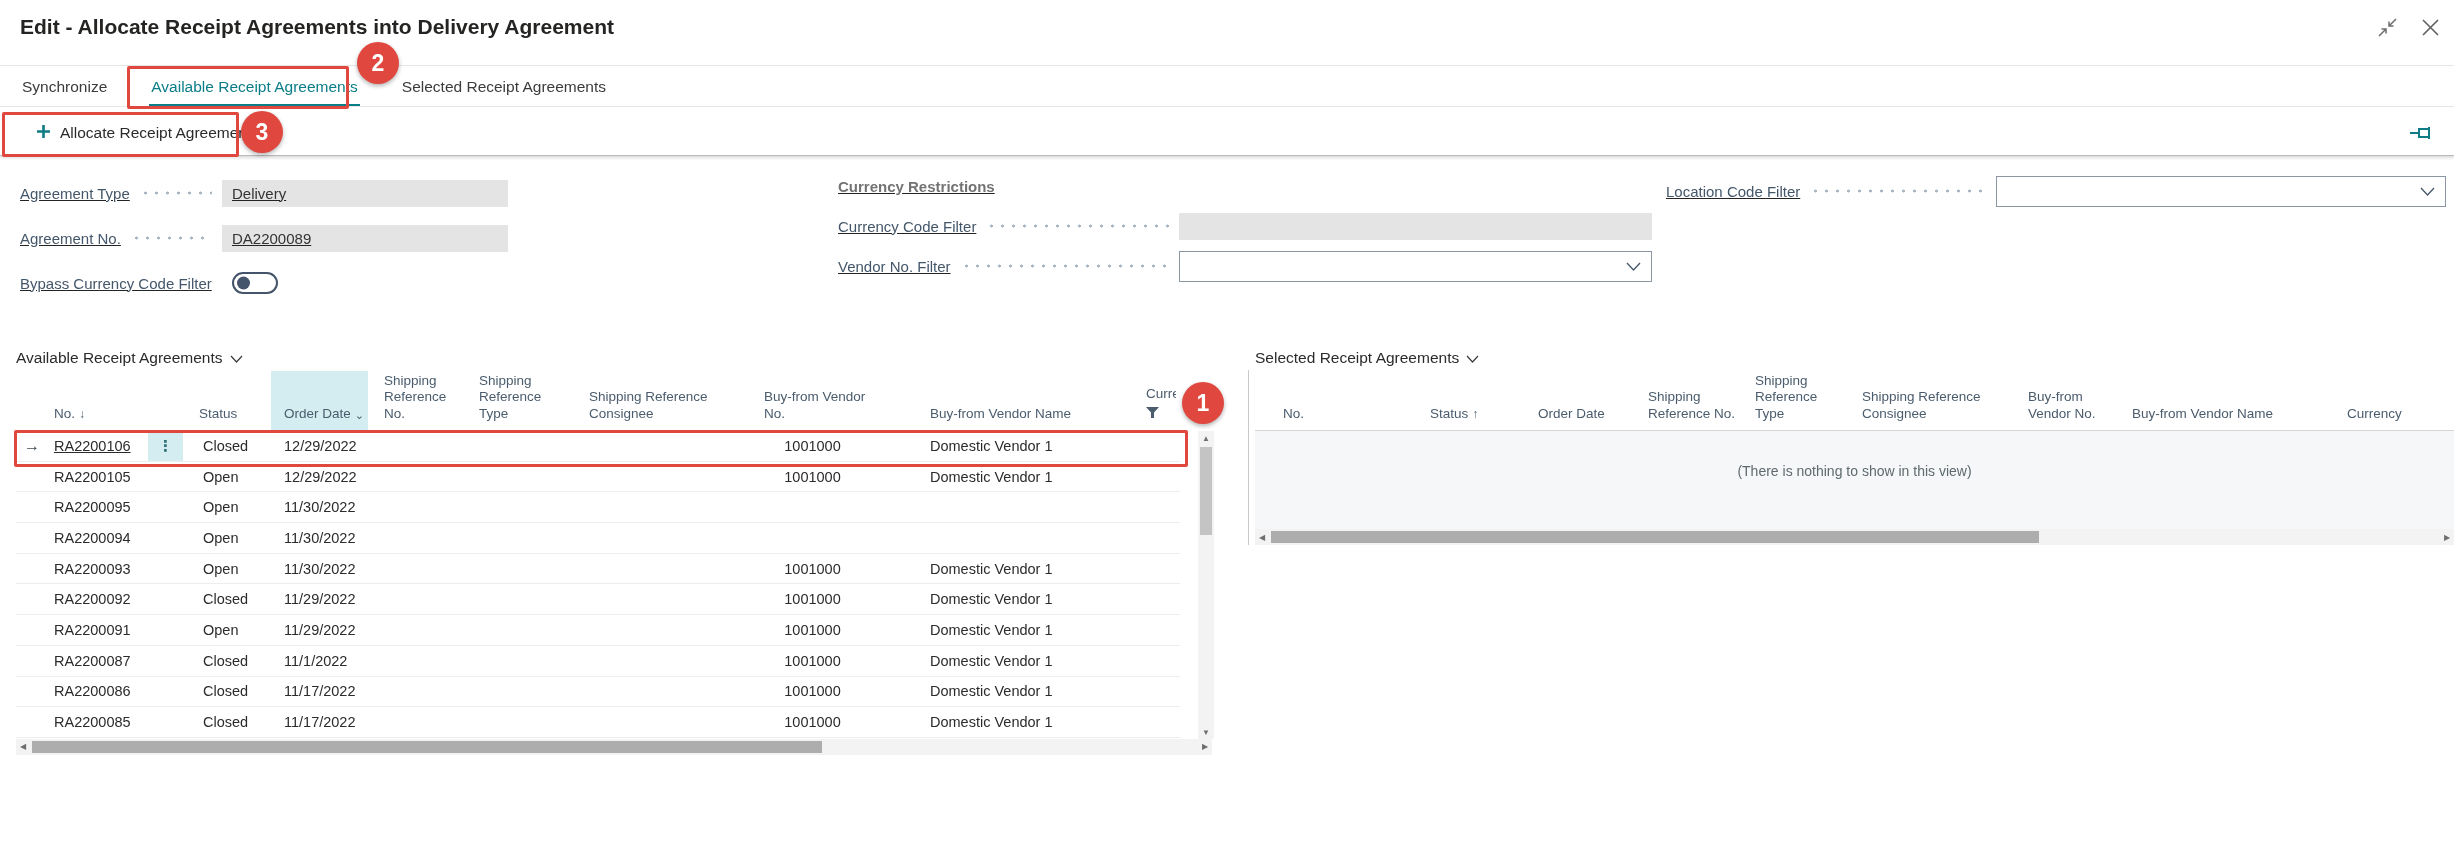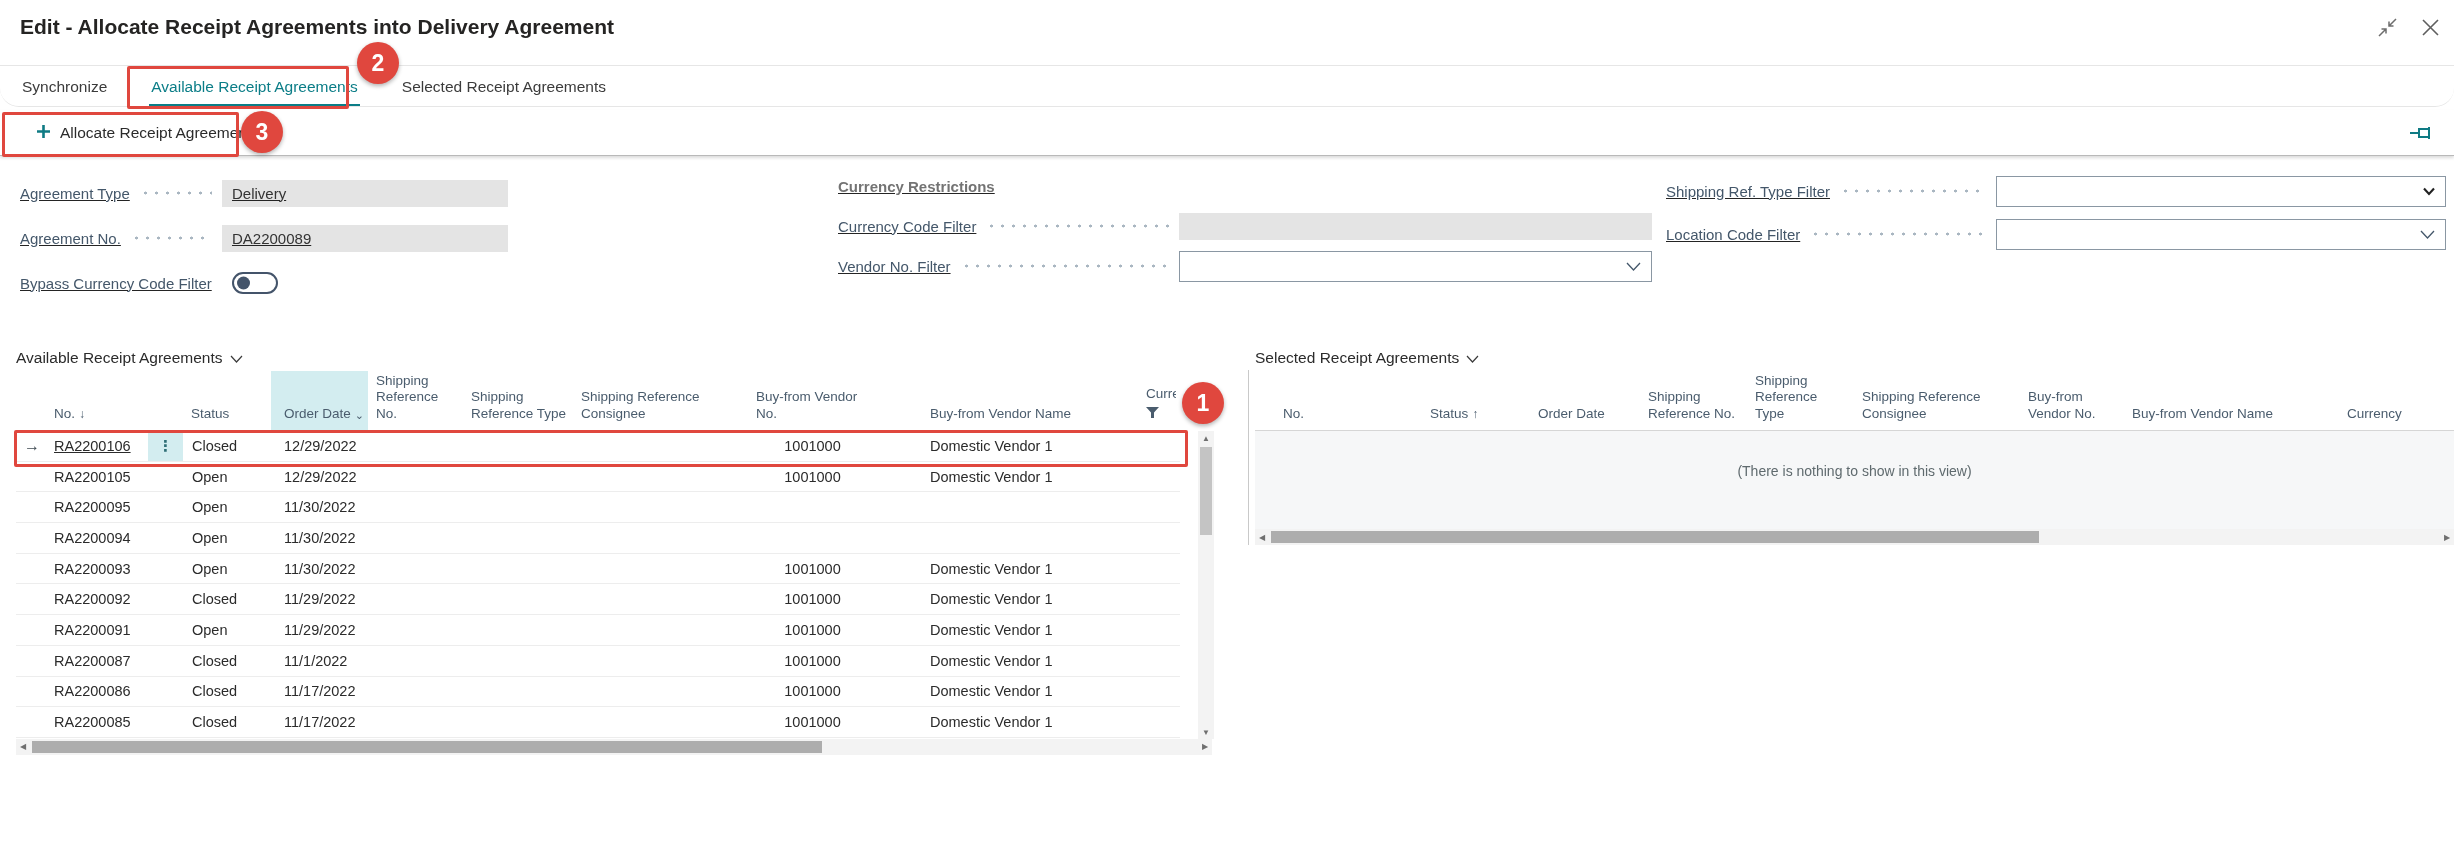--- a/index.html
+++ b/index.html
@@ -6,21 +6,21 @@
   html,body { width:2454px; height:859px; background:#fff; overflow:hidden;
     font-family:"Liberation Sans","DejaVu Sans",sans-serif; color:#242424; }
 
   
   .titlebar { position:absolute; left:0; top:0; width:2454px; height:66px; border-bottom:1px solid #e6e6e6; background:#fff; }
   .page-title { position:absolute; left:20px; top:15px; font-size:21px; font-weight:700; color:#252423; white-space:nowrap; }
   .win-icons { position:absolute; right:14px; top:16px; display:flex; gap:22px; align-items:center; }
   .win-icons svg { display:block; }
 
   
-  .tabstrip { position:absolute; left:0; top:67px; width:2454px; height:40px; border-bottom:1px solid #e6e6e6; display:flex; align-items:flex-end; padding:0 0 0 20px; gap:40px; background:#fff;border-radius:19px; }
+  .tabstrip { position:absolute; left:0; top:67px; width:2454px; height:40px; border-bottom:1px solid #e6e6e6; display:flex; align-items:flex-end; padding:0 0 0 20px; gap:40px; background:#fff; }
   .tab { font-size:15.5px; color:#3b3b3b; padding:8px 2px 10px 2px; white-space:nowrap; cursor:pointer; }
   .tab.active { color:#0b7d87; padding-bottom:8px; border-bottom:2px solid #0b7d87; }
 
   
   .actionbar { position:absolute; left:0; top:110px; width:2454px; height:46px; background:#fff; border-bottom:1px solid #b9b9b9; box-shadow:0 2px 3px rgba(0,0,0,0.14); }
   .allocate-btn { position:absolute; left:36px; top:9px; height:28px; display:flex; align-items:center; gap:9px; font-size:15.5px; color:#2b2b2b; cursor:pointer; background:none; border:none; }
   .pin-btn { position:absolute; right:16px; top:10px; width:30px; height:26px; display:flex; align-items:center; justify-content:center; cursor:pointer; }
 
   
   .form-area { position:absolute; left:0; top:170px; width:2454px; height:170px; }
@@ -43,38 +43,38 @@
 
   
   .panel { position:absolute; top:345px; }
   .panel-left { left:16px; width:1196px; }
   .panel-right { left:1255px; width:1199px; }
   .caption-row { height:26px; display:flex; align-items:center; gap:7px; cursor:pointer; }
   .caption { font-size:15.5px; color:#2b2b2b; white-space:nowrap; }
   .ghead { display:grid; height:60px; border-bottom:1px solid #d6d6d6; }
   .ghead-left { grid-template-columns:32px 100px 35px 88px 97px 95px 110px 175px 138px 250px 44px; width:1164px; }
   .ghead-right { grid-template-columns:150px 115px 105px 115px 110px 160px 110px 200px 134px; width:1199px; }
-  .hc { display:flex; align-items:flex-end; padding:0 4px 8px 8px; font-size:13.5px; color:#4a5c6d; line-height:1.22; overflow:hidden; cursor:pointer; }
+  .hc { display:flex; align-items:flex-end; padding:0 4px 8px 16px; font-size:13.5px; color:#4a5c6d; line-height:1.22; overflow:hidden; cursor:pointer; }
   .hc .lbl { overflow:hidden; }
   .hc-sort { display:flex; gap:4px; align-items:flex-end; white-space:nowrap; }
   .sort-arrow { font-size:12px; color:#4a5c6d; }
   .hl { background:#d3edf0; }
   .hc-currency { flex-direction:column; align-items:flex-start; justify-content:flex-end; gap:3px; padding-left:10px; }
   .hc-currency .lbl { white-space:nowrap; width:100%; }
   .chev { color:#4a5c6d; }
 
   .row { display:grid; grid-template-columns:32px 100px 35px 88px 97px 95px 110px 175px 138px 250px 44px; width:1164px; height:30.7px; align-items:center; border-bottom:1px solid #ededed; font-size:14.5px; color:#2b2b2b; background:#fff; cursor:pointer; }
   .cell { padding:0 4px; white-space:nowrap; overflow:hidden; }
   .cell-arrow { text-align:center; color:#3f4a52; font-size:16px; }
   .cell-no { padding-left:6px; }
   .cell-no .link { text-decoration:underline; }
   .cell-menu { text-align:center; height:100%; display:flex; align-items:center; justify-content:center; }
   .cell-menu.sel { background:#d3edf0; }
   .menu-dots { color:#2e6e76; font-weight:700; font-size:15px; letter-spacing:0; }
-  .cell-status { padding-left:9px; }
+  .cell-status { padding-left:20px; }
   .cell-date { padding-left:13px; }
   .cell-vno { text-align:center; padding-right:13px; }
   .cell-vno .vlink { border-bottom:1px dotted #2b2b2b; }
   .cell-vname { padding-left:44px; }
 
   
   .vscroll { position:absolute; left:1182px; top:86px; width:16px; height:308px; background:#f3f3f3; }
   .vscroll .arr { position:absolute; left:0; width:16px; height:14px; display:flex; align-items:center; justify-content:center; font-size:8px; color:#6f6f6f; cursor:pointer; }
   .vscroll .arr.up { top:0; } .vscroll .arr.down { bottom:0; }
   .vscroll .vthumb { position:absolute; left:2px; top:16px; width:12px; height:88px; background:#c4c4c4; cursor:pointer; }
@@ -176,31 +176,20 @@
           <svg width="15" height="9" viewBox="0 0 15 9" fill="none" stroke="#44576a" stroke-width="1.3">
               <path d="M1 1 L7.5 8 L14 1"></path>
             </svg>
         </span>
       </div>
     </div>
   </div>
 
   <div class="fcol fcol3">
     <div class="field">
-      <span class="flabel">Shipping Ref. Type Filter</span>
-      <span class="leader"></span>
-      <div class="ctrl-select w450">
-        <span>
-          <svg width="12" height="9" viewBox="0 0 12 9" fill="none" stroke="#222" stroke-width="2.1">
-              <path d="M1 1.5 L6 7 L11 1.5"></path>
-            </svg>
-        </span>
-      </div>
-    </div>
-    <div class="field">
       <span class="flabel">Location Code Filter</span>
       <span class="leader"></span>
       <div class="ctrl-combo w450">
         <span>
           <svg width="15" height="9" viewBox="0 0 15 9" fill="none" stroke="#44576a" stroke-width="1.3">
               <path d="M1 1 L7.5 8 L14 1"></path>
             </svg>
         </span>
       </div>
     </div>

